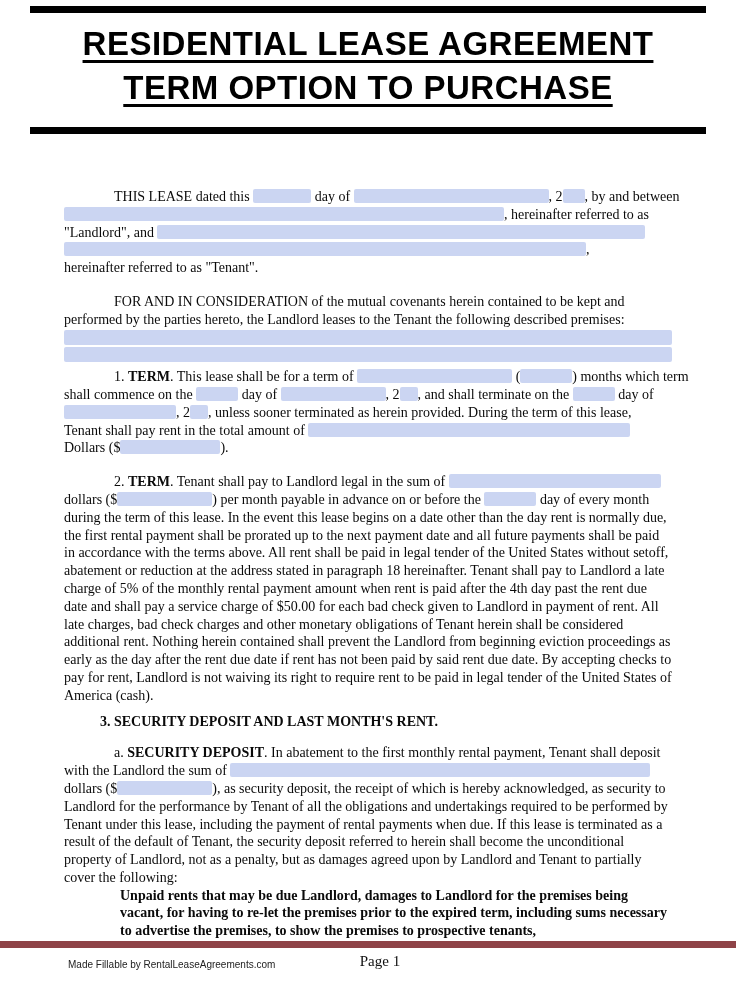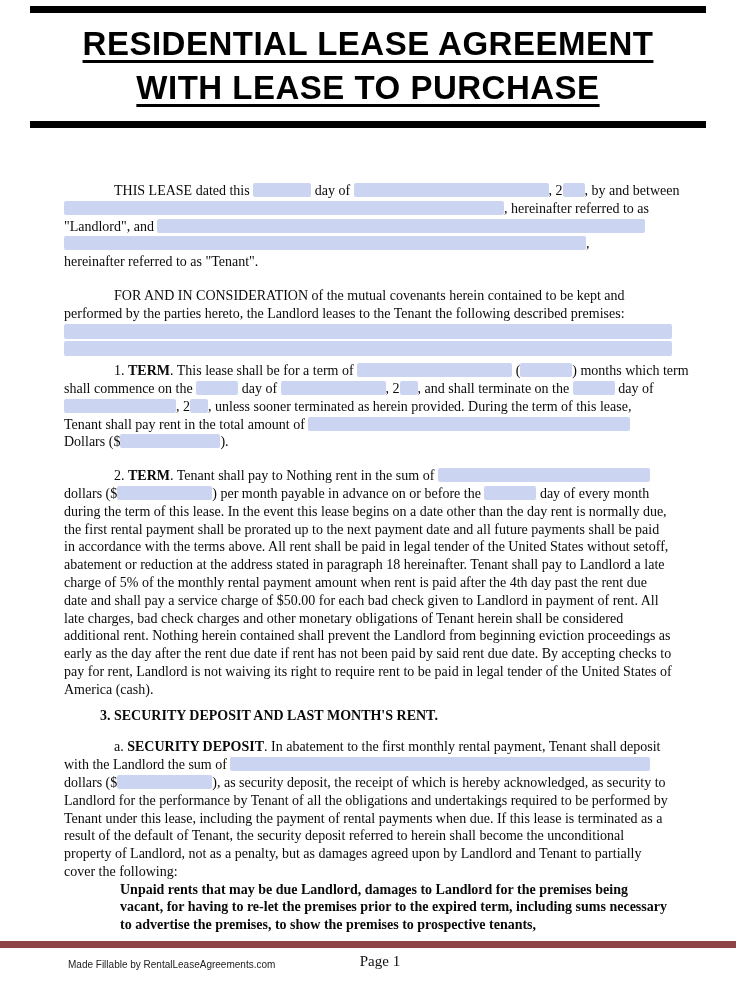--- a/index.html
+++ b/index.html
@@ -12,21 +12,21 @@
     overflow: hidden;
     font-family: "Liberation Serif", serif;
     font-size: 14px;
     line-height: 17.8px;
     color: #0a0a0a;
   }
   .title-block {
     margin: 6px 30px 0;
     border-top: 7px solid #000;
     border-bottom: 7px solid #000;
-    padding: 9px 0 11px;
+    padding: 9px 0 17px;
     text-align: center;
   }
   .title-block h1 {
     font-family: "Liberation Sans", sans-serif;
     font-weight: 700;
     font-size: 33px;
     line-height: 44px;
     letter-spacing: 0.5px;
     color: #000;
   }
@@ -80,21 +80,21 @@
     font-size: 15px;
     color: #111;
   }
 </style>
 </head>
 <body>
 
 <div class="page">
 
   <div class="title-block">
-    <h1><span class="title-line">RESIDENTIAL LEASE AGREEMENT</span><br><span class="title-line">WITH LEASE TO PURCHASE</span></h1>
+    <h1><span class="title-line">RESIDENTIAL LEASE AGREEMENT</span><br><span class="title-line">TERM OPTION TO PURCHASE</span></h1>
   </div>
 
   <div class="content">
 
     <div class="para">
       <div class="ln indent"><span>THIS LEASE dated this </span><span class="fld" style="width:58px"></span><span> day of </span><span class="fld" style="width:195px"></span><span>, 2</span><span class="fld" style="width:22px"></span><span>, by and between</span></div>
       <div class="ln"><span class="fld" style="width:440px"></span><span>, hereinafter referred to as</span></div>
       <div class="ln"><span>"Landlord", and </span><span class="fld" style="width:488px"></span></div>
       <div class="ln"><span class="fld" style="width:522px"></span><span>,</span></div>
       <div class="ln"><span>hereinafter referred to as "Tenant".</span></div>
@@ -108,21 +108,21 @@
 
     <div class="para">
       <div class="ln indent"><span>1.  </span><span class="bu">TERM</span><span>.  This lease shall be for a term of </span><span class="fld" style="width:155px"></span><span> (</span><span class="fld" style="width:52px"></span><span>) months which term</span></div>
       <div class="ln"><span>shall commence on the </span><span class="fld" style="width:42px"></span><span> day of </span><span class="fld" style="width:105px"></span><span>, 2</span><span class="fld" style="width:18px"></span><span>, and shall terminate on the </span><span class="fld" style="width:42px"></span><span> day of</span></div>
       <div class="ln"><span class="fld" style="width:112px"></span><span>, 2</span><span class="fld" style="width:18px"></span><span>, unless sooner terminated as herein provided.  During the term of this lease,</span></div>
       <div class="ln"><span>Tenant shall pay rent in the total amount of </span><span class="fld" style="width:322px"></span></div>
       <div class="ln"><span>Dollars ($</span><span class="fld" style="width:100px"></span><span>).</span></div>
     </div>
 
     <div class="para small">
-      <div class="ln indent"><span>2.  </span><span class="bu">TERM</span><span>.  Tenant shall pay to Nothing rent in the sum of </span><span class="fld" style="width:212px"></span></div>
+      <div class="ln indent"><span>2.  </span><span class="bu">TERM</span><span>.  Tenant shall pay to Landlord legal in the sum of </span><span class="fld" style="width:212px"></span></div>
       <div class="ln"><span>dollars ($</span><span class="fld" style="width:95px"></span><span>) per month payable in advance on or before the </span><span class="fld" style="width:52px"></span><span> day of every month</span></div>
       <div>during the term of this lease.  In the event this lease begins on a date other than the day rent is normally due, the first rental payment shall be prorated up to the next payment date and all future payments shall be paid in accordance with the terms above.  All rent shall be paid in legal tender of the United States without setoff, abatement or reduction at the address stated in paragraph 18 hereinafter.  Tenant shall pay to Landlord a late charge of 5% of the monthly rental payment amount when rent is paid after the 4th day past the rent due date and shall pay a service charge of $50.00 for each bad check given to Landlord in payment of rent.  All late charges, bad check charges and other monetary obligations of Tenant herein shall be considered additional rent.  Nothing herein contained shall prevent the Landlord from beginning eviction proceedings as early as the day after the rent due date if rent has not been paid by said rent due date.  By accepting checks to pay for rent, Landlord is not waiving its right to require rent to be paid in legal tender of the United States of America (cash).</div>
     </div>
 
     <div class="h3"><span>3.  </span><span class="bu">SECURITY DEPOSIT AND LAST MONTH'S RENT</span><span>.</span></div>
 
     <div class="para none">
       <div class="ln indent"><span>a.  </span><span class="bu">SECURITY DEPOSIT</span><span>.  In abatement to the first monthly rental payment, Tenant shall deposit</span></div>
       <div class="ln"><span>with the Landlord the sum of </span><span class="fld" style="width:420px"></span></div>
       <div class="ln"><span>dollars ($</span><span class="fld" style="width:95px"></span><span>), as security deposit, the receipt of which is hereby acknowledged, as security to</span></div>

